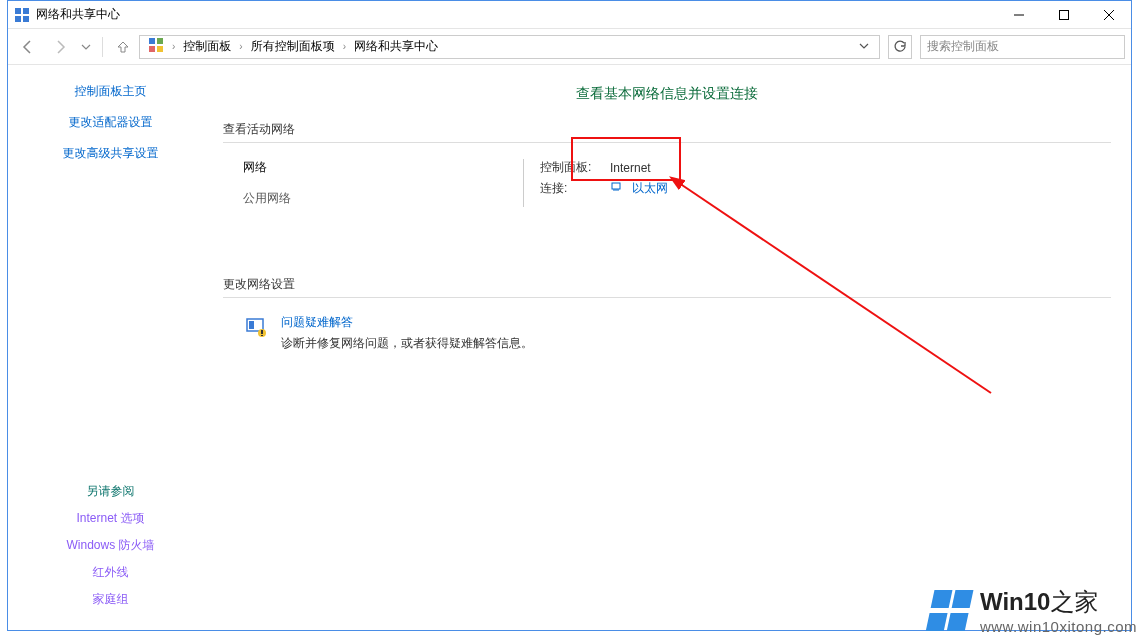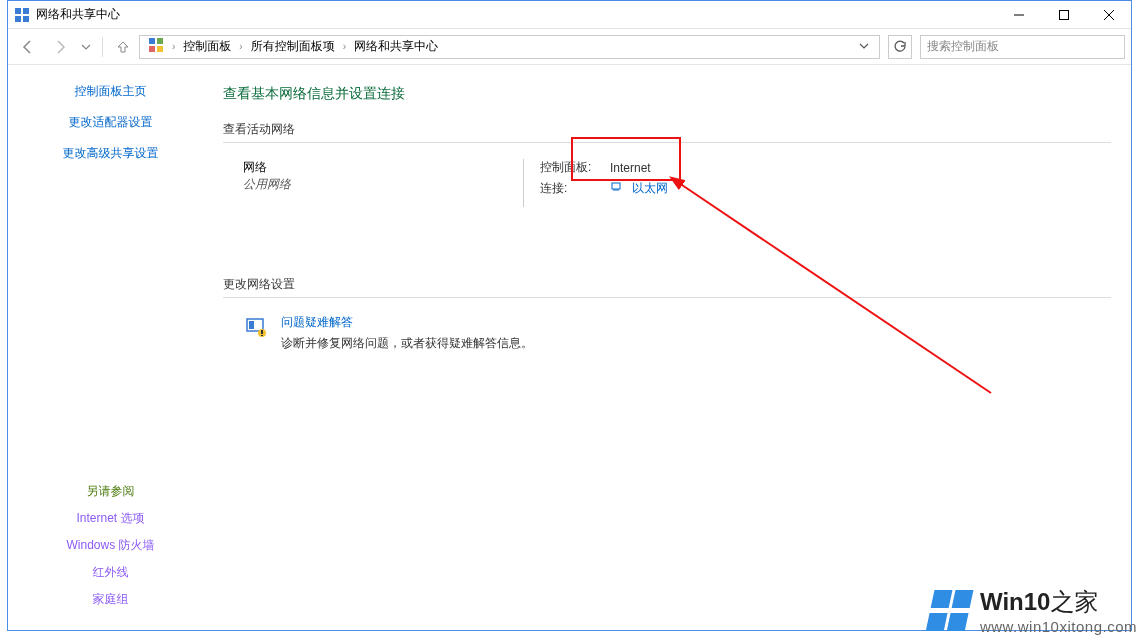--- a/index.html
+++ b/index.html
@@ -93,46 +93,46 @@
     width: 195px;
     padding: 18px 12px 12px 22px;
     display:flex; flex-direction:column;text-align:center;
   }
   .sidebar .side-link {
     color:#0066cc; margin-bottom:14px; cursor:pointer;
   }
   .sidebar .side-link.home { color:#0066cc; }
   .sidebar .see-also {
     margin-top:auto;
-    color:#4d7c0f; font-size:12px; margin-bottom:10px;
+    color:#0f766e; font-size:12px; margin-bottom:10px;
   }
   .sidebar .see-link {
     color:#8b5cf6; margin-bottom:10px; cursor:pointer;
   }
   .content {
     flex:1;
     padding: 20px 20px 20px 20px;
     position:relative;
   }
   .heading {
-    color:#0a6b3a; font-size:14px; margin-bottom:18px;
+    color:#0a6b3a; font-size:14px; margin-bottom:18px;text-align:center;
   }
   .section-title {
     color:#333; font-size:12px; margin-bottom:4px;
   }
   .section-rule {
     height:1px; background:#ddd; margin-bottom:16px;
   }
   .network-row {
     display:flex; align-items:flex-start;
     padding-left:20px;
   }
   .network-left { width: 280px; }
-  .network-left .net-name { color:#000; margin-bottom:0; }
-  .network-left .net-type { color:#555;font-style:italic; }
+  .network-left .net-name { color:#000; margin-bottom:14px; }
+  .network-left .net-type { color:#555; }
   .network-divider {
     width:1px; height:48px; background:#ccc; margin-right:16px;
   }
   .network-right .kv { display:flex; align-items:center; margin-bottom:4px;}
   .network-right .k { color:#333; width:70px; }
   .network-right .v { color:#333; }
   .network-right .link { color:#0066cc; display:flex; align-items:center; gap:10px; cursor:pointer;}
   .redbox {
     position:absolute;
     border:2px solid #e11;

